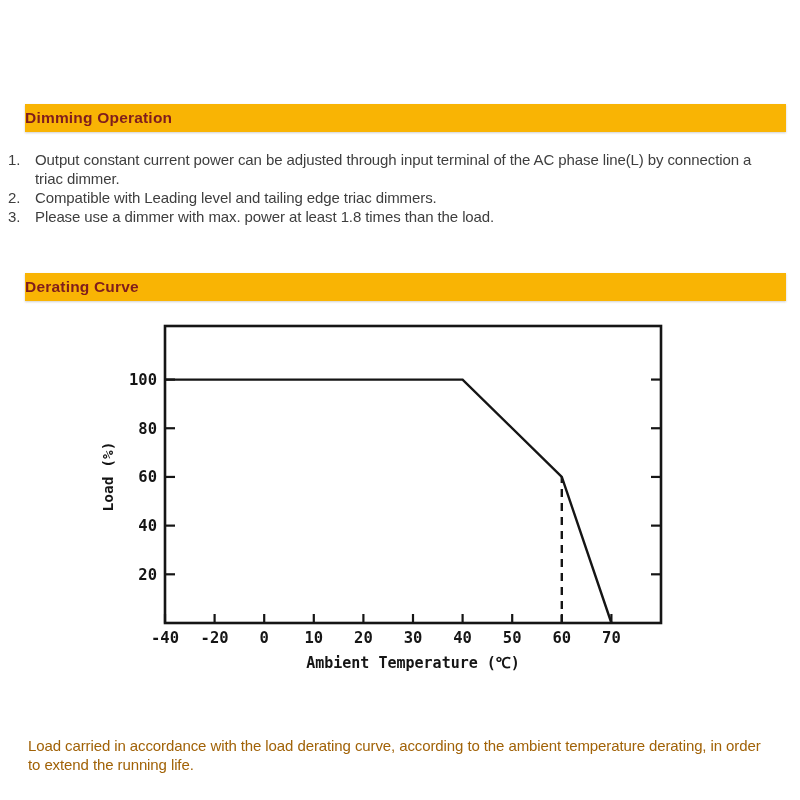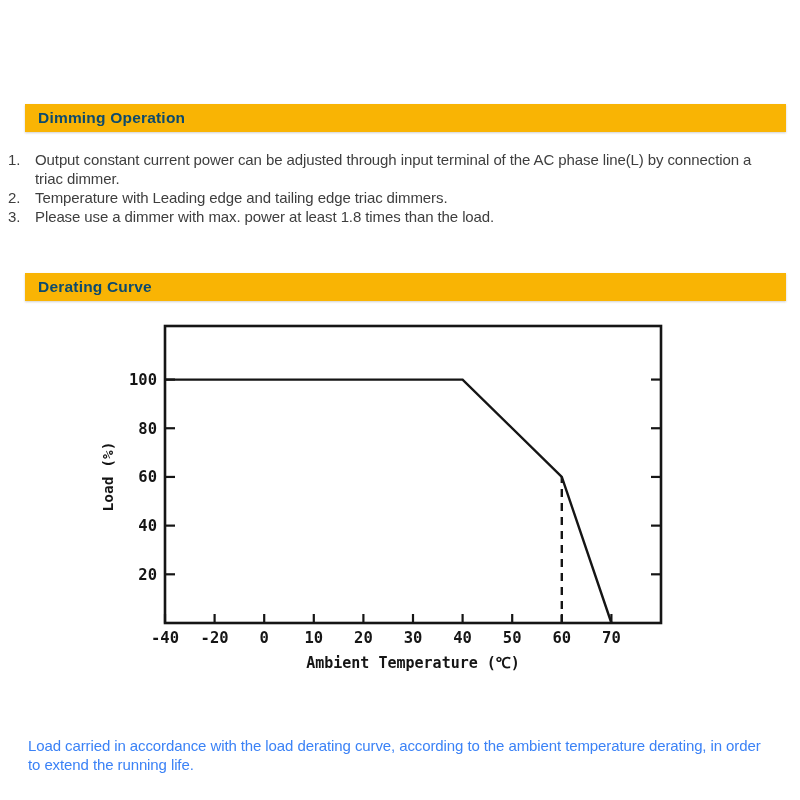--- a/index.html
+++ b/index.html
@@ -7,56 +7,56 @@
     position:relative;width:800px;height:800px;background:#ffffff;overflow:hidden;
     font-family:"Liberation Sans",sans-serif;color:#3f3f3f;
   }
   .section-bar{
     position:absolute;left:25px;width:761px;height:28px;
     background:#f9b404;
     box-shadow:0 1px 2px rgba(120,120,120,0.35);
     display:flex;align-items:center;
   }
   .section-bar span{
-    margin-left:13px;font-size:15.5px;font-weight:bold;color:#0c4a6e;
+    font-size:15.5px;font-weight:bold;color:#7f1d1d;
     letter-spacing:0.2px;
   }
   #bar-dimming{top:104px;}
   #bar-derating{top:273px;}
   .num-list{
     position:absolute;left:8px;top:150px;width:765px;
     font-size:15px;line-height:19px;letter-spacing:-0.1px;color:#3e3e3e;
   }
   .num-row{display:flex;}
   .num-row .num{width:27px;flex:0 0 27px;}
   .num-row .txt{width:738px;}
   .chart-wrap{position:absolute;left:0;top:0;width:800px;height:800px;}
   .chart-wrap svg{position:absolute;left:0;top:0;}
   .note{
     position:absolute;left:28px;top:736px;width:748px;margin:0;
-    font-size:15px;line-height:19px;letter-spacing:-0.1px;color:#3b82f6;
+    font-size:15px;line-height:19px;letter-spacing:-0.1px;color:#a16207;
   }
 </style>
 </head>
 <body>
 
 <div class="page">
 
   <div class="section-bar" id="bar-dimming">
     <span>Dimming Operation</span>
   </div>
 
   <div class="num-list">
     <div class="num-row">
       <span class="num">1.</span>
       <span class="txt">Output constant current power can be adjusted through input terminal of the AC phase line(L) by connection a triac dimmer.</span>
     </div>
     <div class="num-row">
       <span class="num">2.</span>
-      <span class="txt">Temperature with Leading edge and tailing edge triac dimmers.</span>
+      <span class="txt">Compatible with Leading level and tailing edge triac dimmers.</span>
     </div>
     <div class="num-row">
       <span class="num">3.</span>
       <span class="txt">Please use a dimmer with max. power at least 1.8 times than the load.</span>
     </div>
   </div>
 
   <div class="section-bar" id="bar-derating">
     <span>Derating Curve</span>
   </div>

